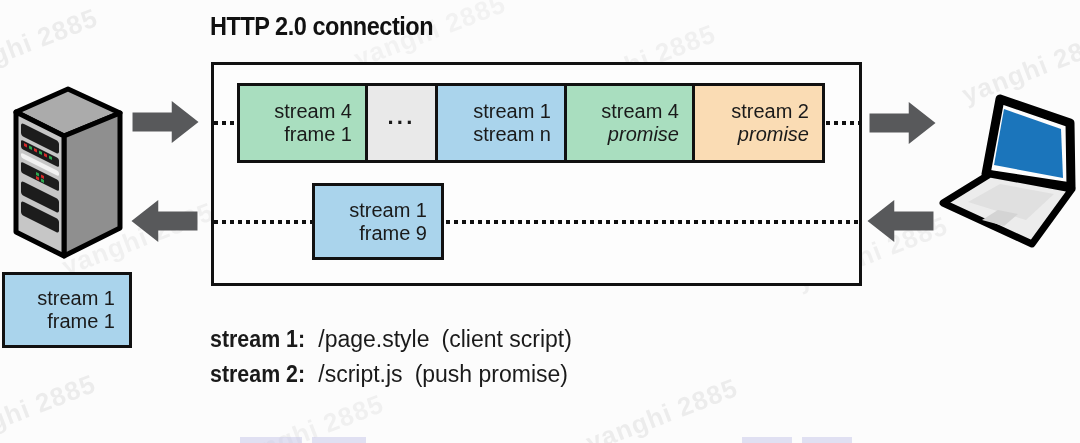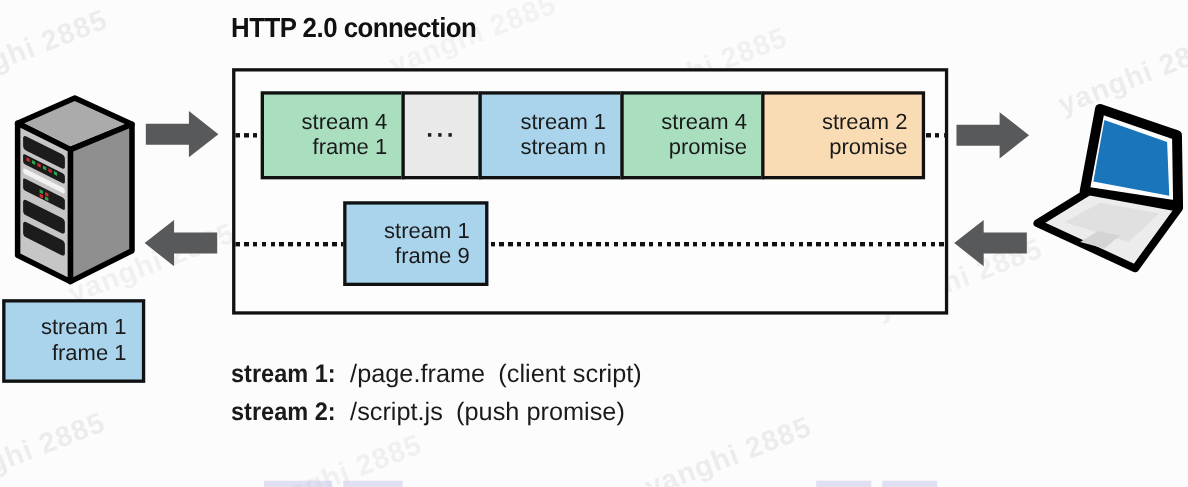--- a/index.html
+++ b/index.html
@@ -26,22 +26,22 @@
   .frames-row { position:absolute; left:23px; top:18px; display:flex; }
   .frame { height:80px; border:3px solid #111; display:flex; flex-direction:column;
            justify-content:center; align-items:flex-end; padding-right:13px;
            font-size:20px; line-height:1.14; }
   .frame + .frame { margin-left:-3px; }
   .frame.ellipsis { align-items:center; padding-right:0; font-size:22px; font-weight:bold; letter-spacing:2px; }
   .c-green { background:#a9debf; }
   .c-gray  { background:#e9e9e9; }
   .c-blue  { background:#aad4ec; }
   .c-orange{ background:#fadcb4; }
-  .italic2 .l2 { }
-  .w1{width:131px} .w2{width:73px} .w3{width:132px} .w4{width:131px} .w5{width:149px}
+  .italic2 .l2 { font-style:italic; }
+  .w1{width:131px} .w2{width:73px} .w3{width:132px} .w4{width:131px} .w5{width:133px}
 
   .frame-single { position:absolute; border:3px solid #111; background:#aad4ec;
                   display:flex; flex-direction:column; justify-content:center; align-items:flex-end;
                   padding-right:14px; font-size:20px; line-height:1.14; }
   .resp-frame  { left:98px; top:118px; width:132px; height:77px; }
   .queued-frame{ left:2px;  top:272px; width:130px; height:76px; }
 
   .icon-abs { position:absolute; }
 
   .legend { position:absolute; left:210px; top:326px; font-size:23px; }
@@ -150,21 +150,21 @@
     </div>
   </div>
 
   <div class="frame-single queued-frame">
     <span class="l1">stream 1</span>
     <span class="l2">frame 1</span>
   </div>
 
   <div class="legend">
     <div class="legend-row">
-      <span class="legend-label">stream 1:</span><span class="legend-path">/page.frame</span><span class="legend-note">(client script)</span>
+      <span class="legend-label">stream 1:</span><span class="legend-path">/page.style</span><span class="legend-note">(client script)</span>
     </div>
     <div class="legend-row">
       <span class="legend-label">stream 2:</span><span class="legend-path">/script.js</span><span class="legend-note">(push promise)</span>
     </div>
   </div>
 
   <div class="artifact" style="left:240px; width:62px"></div>
   <div class="artifact" style="left:312px; width:54px"></div>
   <div class="artifact" style="left:742px; width:50px"></div>
   <div class="artifact" style="left:802px; width:50px"></div>

